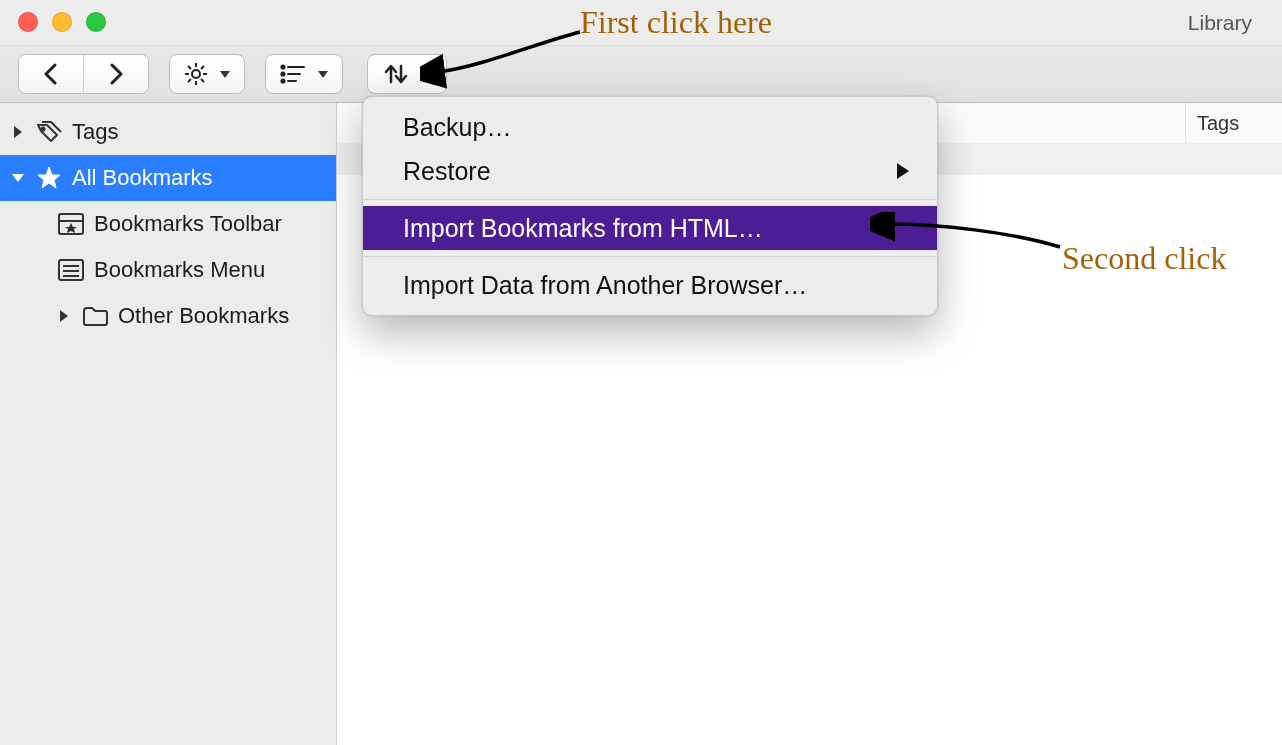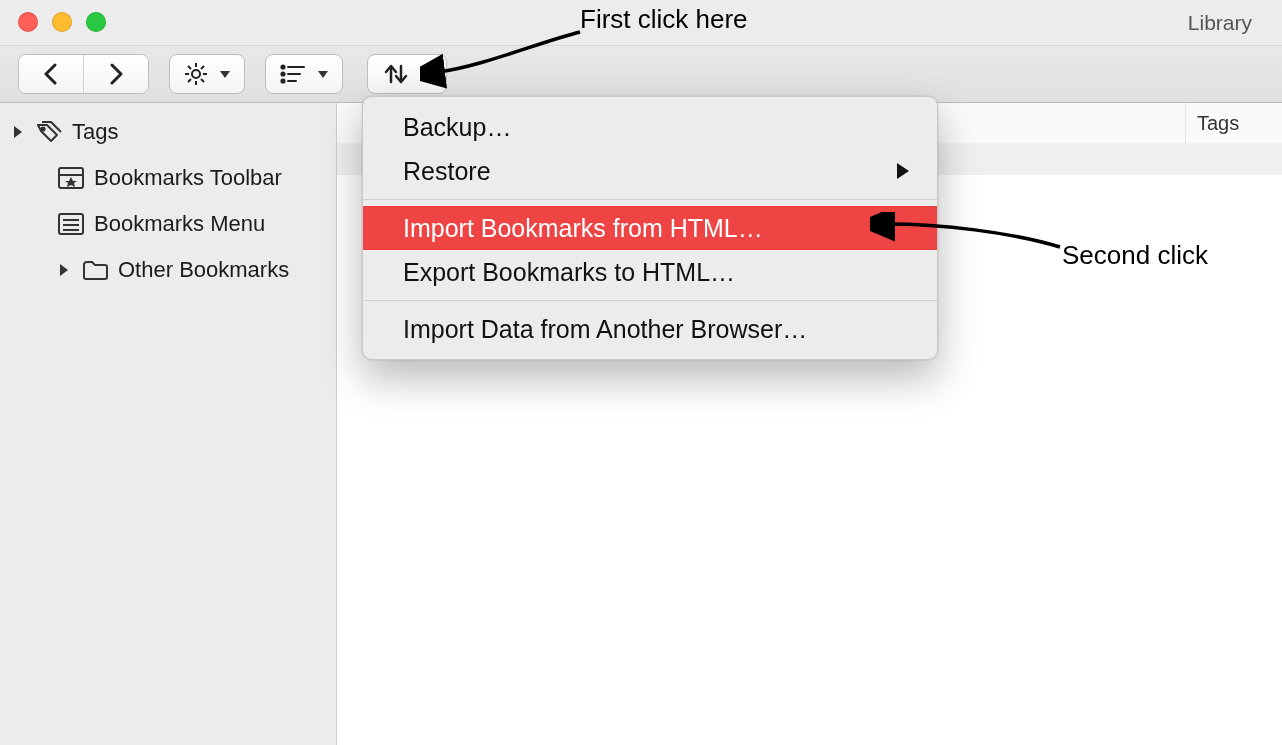--- a/index.html
+++ b/index.html
@@ -199,41 +199,41 @@
   .menu-item {
     display: flex;
     align-items: center;
     justify-content: space-between;
     padding: 4px 28px 4px 40px;
     font-size: 25px;
     height: 36px;
     color: #111;
   }
   .menu-item.highlight {
-    background: #ef4444;
+    background: #4c1d95;
     color: #fff;
   }
   .menu-sep {
     height: 1px;
     background: #cfcfcf;
     margin: 6px 0;
   }
   .submenu-arrow {
     display:inline-block;width:0;height:0;
     border-top:8px solid transparent;
     border-bottom:8px solid transparent;
     border-left:12px solid #111;
   }
 
   
   .annot {
     position: absolute;
-    color: #000000;
-    font-family: Liberation Sans, sans-serif;
-    font-size: 26px;
+    color: #a16207;
+    font-family: Liberation Serif, serif;
+    font-size: 32px;
     z-index: 30;
     pointer-events: none;
   }
   .arrow-svg {
     position:absolute;
     z-index:25;
     pointer-events:none;
   }
 </style>
 </head>
@@ -321,20 +321,31 @@
             <g stroke="#333" stroke-width="2" fill="none" stroke-linejoin="round">
               <path d="M3 6 L12 6 L22 16 L16 22 L6 12 Z"></path>
               <circle cx="8" cy="10" r="1.6" fill="#333"></circle>
               <path d="M7 3 L16 3 L26 13"></path>
             </g>
           </svg>
       </span>
       <span>Tags</span>
     </div>
 
+    <div class="tree-row selected">
+      <span class="disclosure">
+          <span class="tri-down"></span>
+        </span>
+      <span class="icon">
+        <svg width="26" height="26" viewBox="0 0 26 26">
+            <polygon points="13,2 16,10 24,10 18,15 20,23 13,18 6,23 8,15 2,10 10,10" fill="#fff"></polygon>
+          </svg>
+      </span>
+      <span>All Bookmarks</span>
+    </div>
 
     <div class="tree-row child">
       <span class="icon">
         <svg width="28" height="24" viewBox="0 0 28 24">
             <rect x="2" y="2" width="24" height="20" rx="2" fill="none" stroke="#333" stroke-width="2"></rect>
             <line x1="2" y1="9" x2="26" y2="9" stroke="#333" stroke-width="2"></line>
             <polygon points="14,11 16,15 20,15 17,17 18,21 14,19 10,21 11,17 8,15 12,15" fill="#333"></polygon>
           </svg>
       </span>
       <span>Bookmarks Toolbar</span>
@@ -381,23 +392,20 @@
     <span>Backup…</span>
   </div>
   <div class="menu-item">
     <span>Restore</span>
     <span class="submenu-arrow"></span>
   </div>
   <div class="menu-sep"></div>
   <div class="menu-item highlight">
     <span>Import Bookmarks from HTML…</span>
   </div>
-  <div class="menu-item">
-    <span>Export Bookmarks to HTML…</span>
-  </div>
   <div class="menu-sep"></div>
   <div class="menu-item">
     <span>Import Data from Another Browser…</span>
   </div>
 </div>
 
 <div class="annot" style="left:580px; top:4px;">First click here</div>
 <svg class="arrow-svg" style="left:420px; top:22px;" width="170" height="70">
   <defs>
       <marker id="ah1" markerWidth="12" markerHeight="12" refX="2" refY="5" orient="auto">

